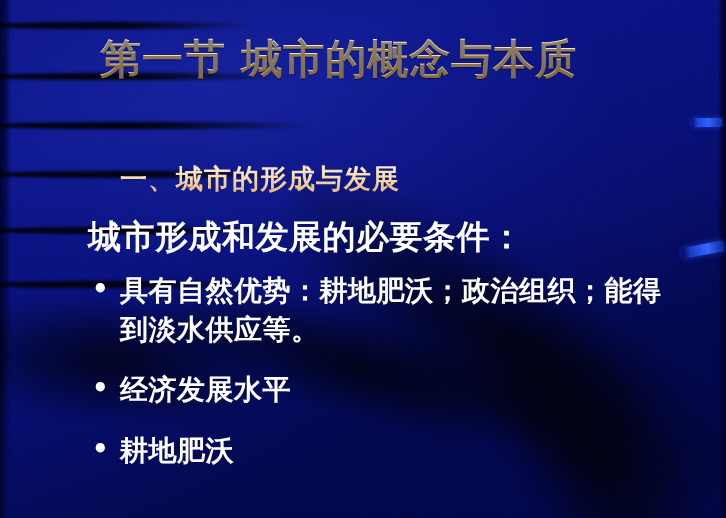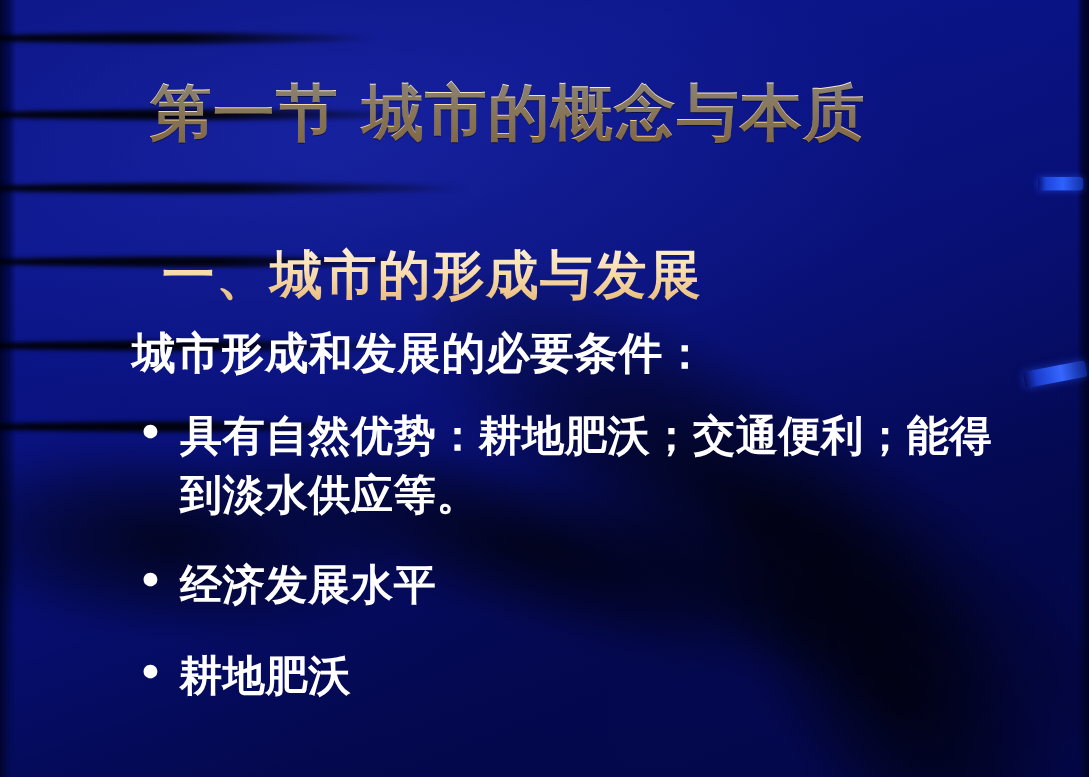--- a/index.html
+++ b/index.html
@@ -108,60 +108,61 @@
     background: linear-gradient(90deg, rgba(20,40,190,0) 0%, #1a3ccc 20%, #3767ff 60%, #0e2590 100%);
     box-shadow: 0 0 6px rgba(40,90,255,0.5);
   }
 
   
   .content { position: absolute; inset: 0; }
 
   .slide-title {
     position: absolute;
     left: 100px;
-    top: 52px;
+    top: 36px;
     font-size: 41px;
     line-height: 1.15;
     font-weight: bold;
     letter-spacing: 1px;
     color: #fbdfb0;
     background: linear-gradient(180deg, #fdf0d6 0%, #f8d9a4 45%, #e8b978 100%);
     -webkit-background-clip: text;
     background-clip: text;
     -webkit-text-fill-color: transparent;
     text-shadow: 0 1px 0 rgba(0,0,0,0.45);
     white-space: nowrap;
   }
 
   .section-heading {
     position: absolute;
-    left: 108px;
+    left: 120px;
     top: 163px;
-    font-size: 35px;
+    font-size: 27px;
     line-height: 1.2;
     font-weight: bold;
     letter-spacing: 1px;
     color: #fbdfb0;
     background: linear-gradient(180deg, #fdf1da 0%, #f7d9a6 50%, #e6b676 100%);
     -webkit-background-clip: text;
     background-clip: text;
     -webkit-text-fill-color: transparent;
     white-space: nowrap;
   }
 
   .lead-line {
     position: absolute;
     left: 88px;
     top: 218px;
-    font-size: 29px;
+    font-size: 33px;
     line-height: 1.2;
     font-weight: bold;
     color: #ffffff;
     letter-spacing: 0.5px;
     white-space: nowrap;
+    font-family: Liberation Serif, serif;
   }
 
   .bullet-list {
     position: absolute;
     left: 92px;
     top: 272px;
     width: 580px;
     margin: 0;
     padding: 0;
     list-style: none;
@@ -218,21 +219,21 @@
     <div class="slide-title">第一节  城市的概念与本质</div>
 
     <div class="section-heading">一、城市的形成与发展</div>
 
     <div class="lead-line">城市形成和发展的必要条件：</div>
 
     <ul class="bullet-list">
 
       <li class="bullet-item">
         <span class="bullet-dot">•</span>
-        <span class="bullet-text">具有自然优势：耕地肥沃；交通便利；能得到淡水供应等。</span>
+        <span class="bullet-text">具有自然优势：耕地肥沃；政治组织；能得到淡水供应等。</span>
       </li>
 
       <li class="bullet-item">
         <span class="bullet-dot">•</span>
         <span class="bullet-text">经济发展水平</span>
       </li>
 
       <li class="bullet-item">
         <span class="bullet-dot">•</span>
         <span class="bullet-text">耕地肥沃</span>

